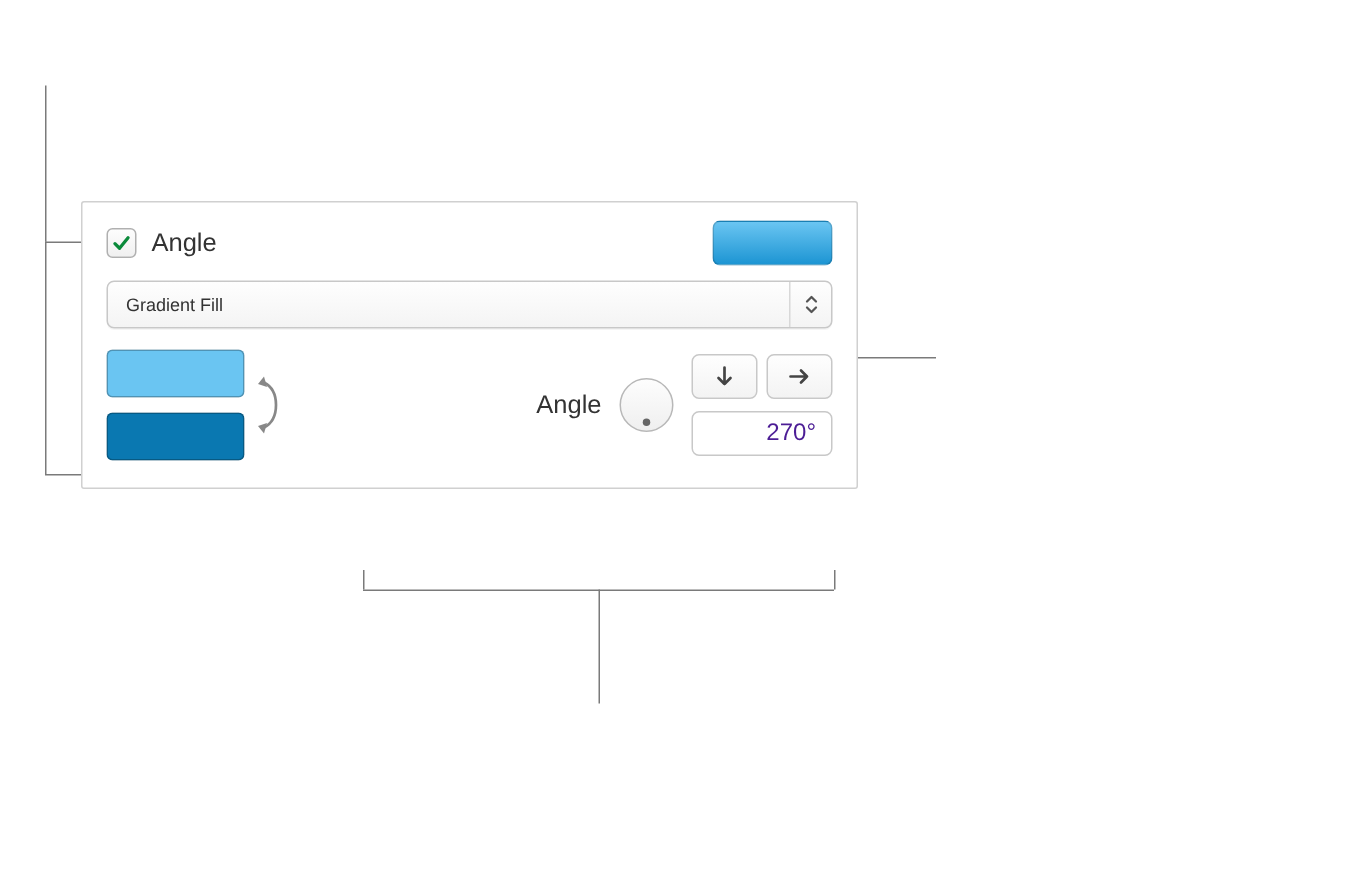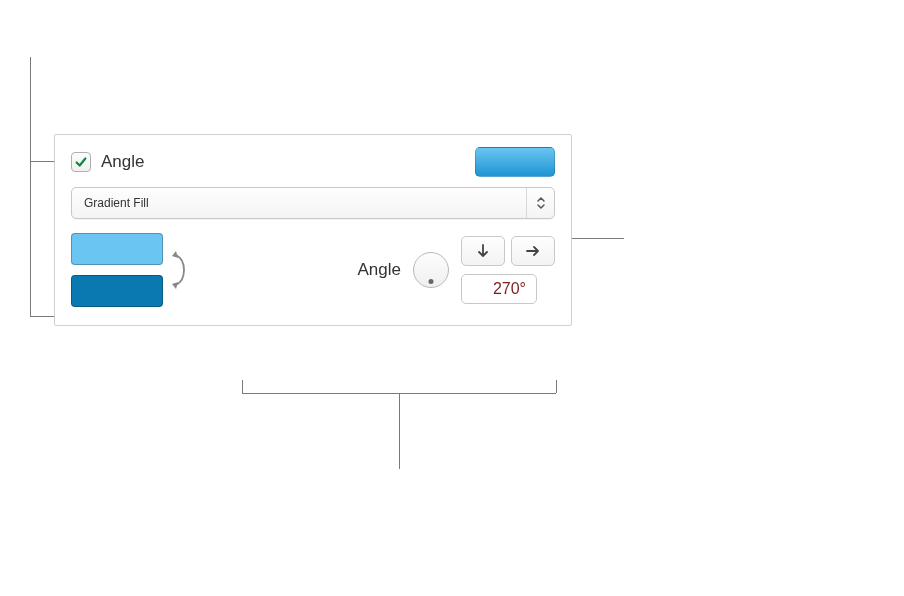--- a/index.html
+++ b/index.html
@@ -198,31 +198,31 @@
       border: 1px solid #c8c8c8;
       border-radius: 5px;
       background: linear-gradient(to bottom, #fefefe, #f3f3f3);
       display: flex;
       align-items: center;
       justify-content: center;
       cursor: pointer;
     }
     
     .angle-input {
-      width: 76px;
+      width: 94px;
       height: 30px;
       border: 1px solid #c8c8c8;
       border-radius: 5px;
       background: #fff;
       display: flex;
       align-items: center;
       justify-content: flex-end;
       padding: 0 10px;
       font-size: 16px;
-      color: #7f1d1d;
+      color: #4c1d95;
       cursor: text;
     }
     
     
     .callout-line {
       position: absolute;
       background: #7a7a7a;
     }
     
     .callout-line-1 {

